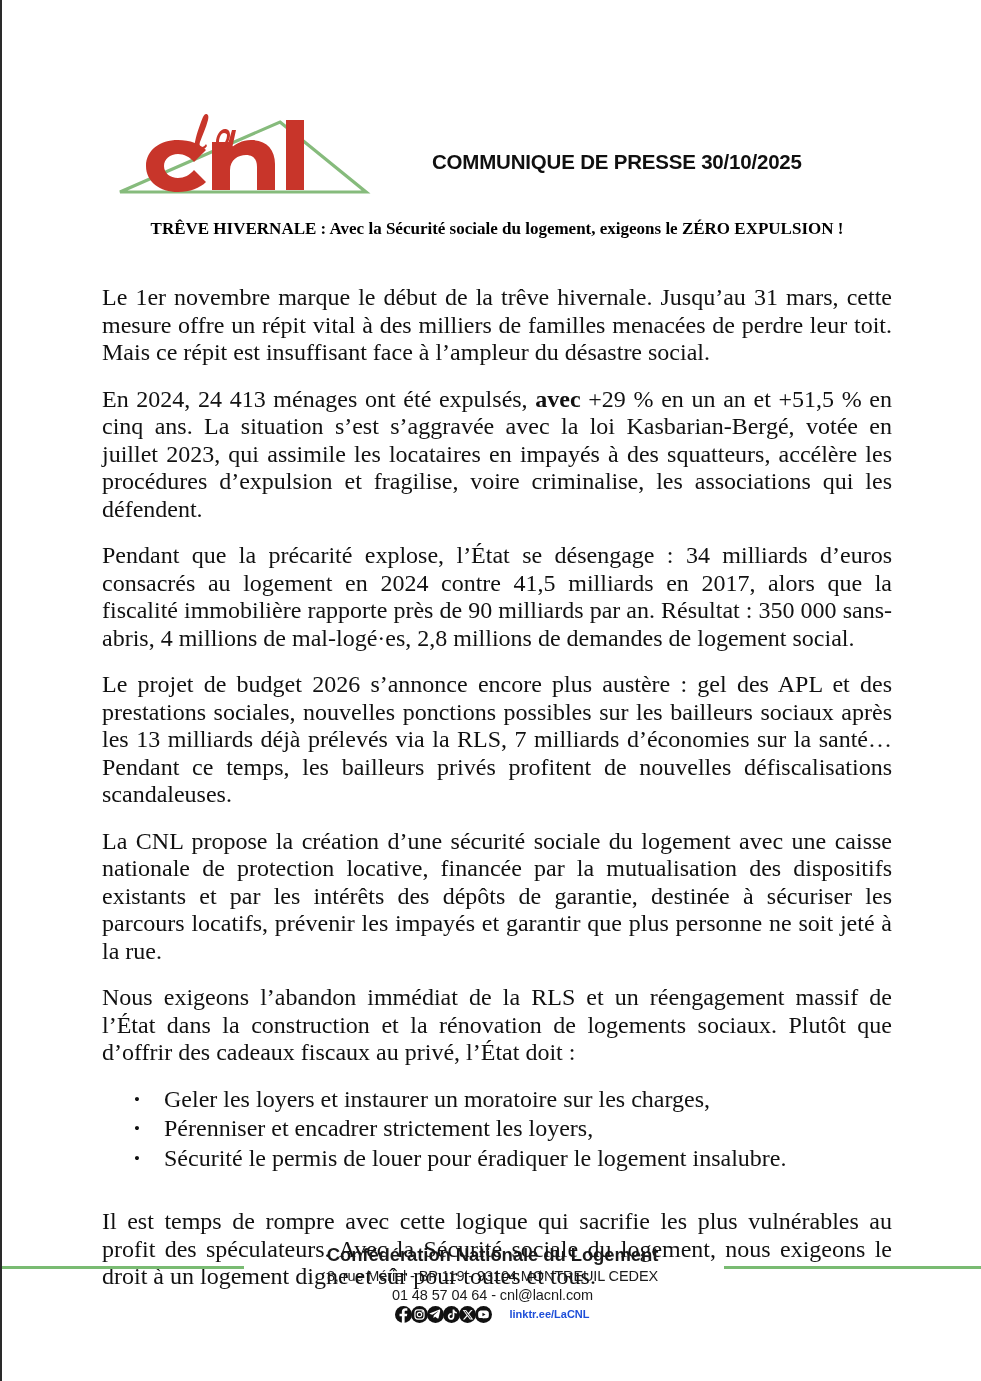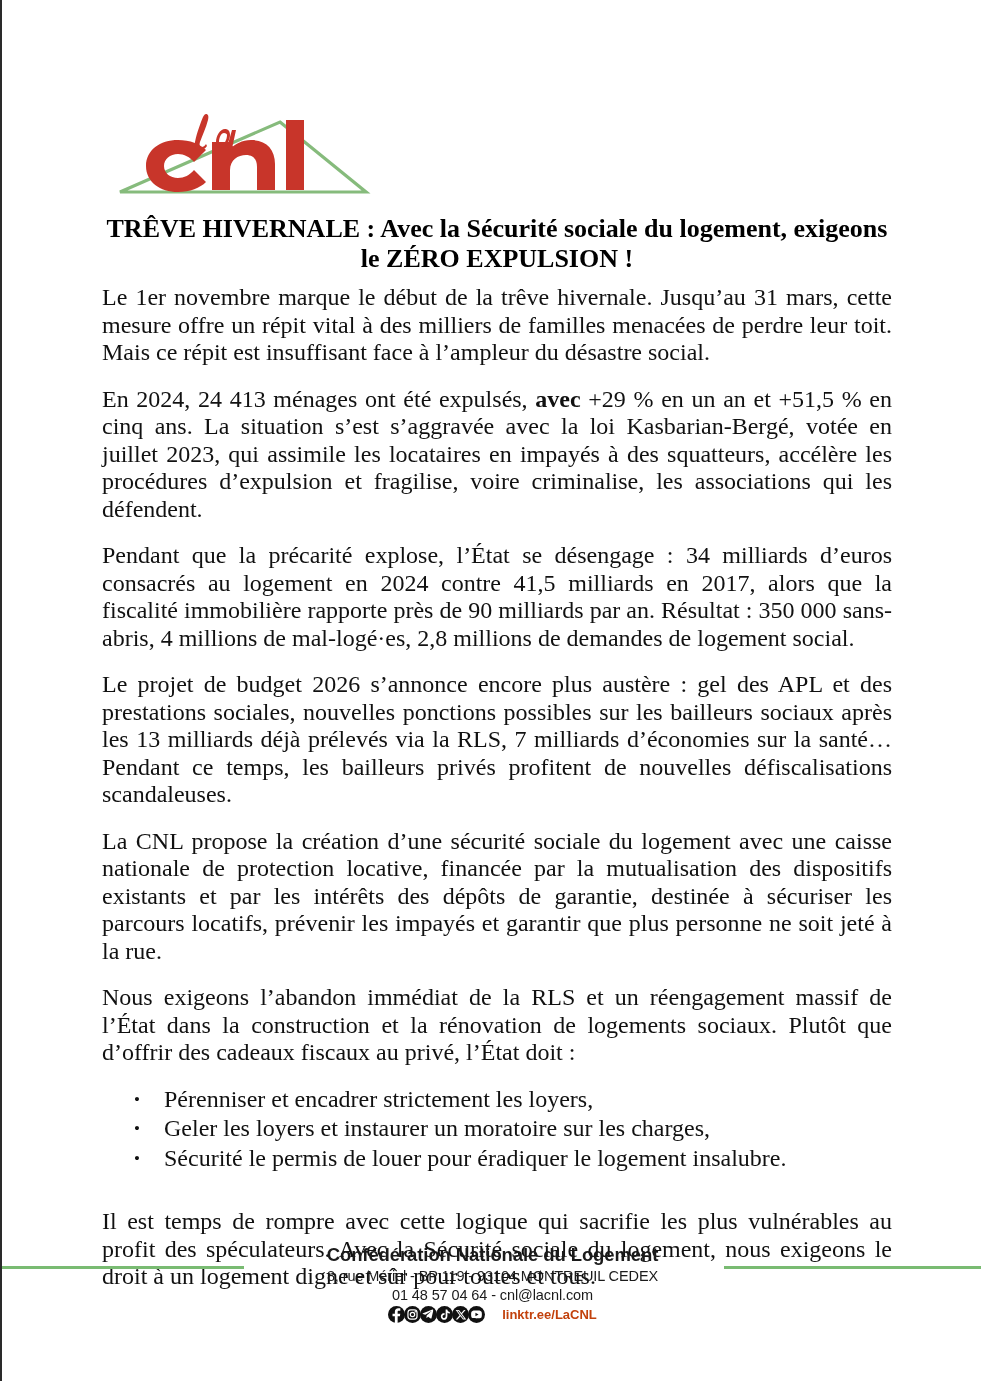--- a/index.html
+++ b/index.html
@@ -50,21 +50,21 @@
 
   
   .doc-title {
     position: absolute;
     left: 100px;
     top: 214px;
     width: 790px;
     text-align: center;
     font-family: "Liberation Serif", serif;
     font-weight: bold;
-    font-size: 26px;
+    font-size: 17px;
     line-height: 30px;
     color: #000;
   }
 
   
   .body-text {
     position: absolute;
     left: 100px;
     top: 284px;
     width: 790px;
@@ -143,24 +143,24 @@
   }
   .soc {
     display: inline-block;
     width: 17px;
     height: 17px;
     margin-right: -1px;
   }
   .footer-link {
     font-family: "Liberation Sans", sans-serif;
     font-weight: bold;
-    font-size: 13px;
+    font-size: 11px;
     line-height: 17px;
     margin-left: 2px;
-    color: #c2410c;
+    color: #1d4ed8;
     padding-left: 16px;
   }
 </style>
 </head>
 <body>
 
 <div class="page">
 
   <div class="header">
 
@@ -179,42 +179,43 @@
         </g>
 
         <g fill="#c8352a">
           <path d="M98,10 C100,10 101,12 100,16 C98,24 94,32 92,38 C91,41 92,43 94,43 C95,43 97,42 98,40 L99,42 C97,45 94,46 92,46 C88,46 86,43 87,38 C89,28 93,18 95,13 C96,11 97,10 98,10 Z"></path>
           <path d="M117,25 C120,25 122,27 122,31 C122,36 118,44 113,44 C110,44 108,42 108,38 C108,32 112,25 117,25 Z M116,29 C113,29 111,34 111,38 C111,40 112,41 113,41 C116,41 119,36 119,31 C119,30 118,29 116,29 Z"></path>
           <path d="M124,26 L128,26 L125,40 C124,42 125,43 126,43 C128,43 130,41 131,39 L132,41 C130,44 127,46 124,46 C121,46 119,44 120,40 Z"></path>
         </g>
       </svg>
     </div>
 
+    <div class="press-title">COMMUNIQUE DE PRESSE 30/10/2025</div>
   </div>
 
   <div class="doc-title">TRÊVE HIVERNALE : Avec la Sécurité sociale du logement, exigeons le ZÉRO EXPULSION !</div>
 
   <div class="body-text">
 
     <p>Le 1er novembre marque le début de la trêve hivernale. Jusqu’au 31 mars, cette mesure offre un répit vital à des milliers de familles menacées de perdre leur toit. Mais ce répit est insuffisant face à l’ampleur du désastre social.</p>
 
     <p><span>En 2024, 24 413 ménages ont été expulsés, </span><b>avec</b><span> +29 % en un an et +51,5 % en cinq ans. La situation s’est s’aggravée avec la loi Kasbarian-Bergé, votée en juillet 2023, qui assimile les locataires en impayés à des squatteurs, accélère les procédures d’expulsion et fragilise, voire criminalise, les associations qui les défendent.</span></p>
 
     <p>Pendant que la précarité explose, l’État se désengage : 34 milliards d’euros consacrés au logement en 2024 contre 41,5 milliards en 2017, alors que la fiscalité immobilière rapporte près de 90 milliards par an. Résultat : 350 000 sans-abris, 4 millions de mal-logé·es, 2,8 millions de demandes de logement social.</p>
 
     <p>Le projet de budget 2026 s’annonce encore plus austère : gel des APL et des prestations sociales, nouvelles ponctions possibles sur les bailleurs sociaux après les 13 milliards déjà prélevés via la RLS, 7 milliards d’économies sur la santé… Pendant ce temps, les bailleurs privés profitent de nouvelles défiscalisations scandaleuses.</p>
 
 
     <p>La CNL propose la création d’une sécurité sociale du logement avec une caisse nationale de protection locative, financée par la mutualisation des dispositifs existants et par les intérêts des dépôts de garantie, destinée à sécuriser les parcours locatifs, prévenir les impayés et garantir que plus personne ne soit jeté à la rue.</p>
 
     <p>Nous exigeons l’abandon immédiat de la RLS et un réengagement massif de l’État dans la construction et la rénovation de logements sociaux. Plutôt que d’offrir des cadeaux fiscaux au privé, l’État doit :</p>
 
     <ul class="demands">
+      <li>Geler les loyers et instaurer un moratoire sur les charges,</li>
       <li>Pérenniser et encadrer strictement les loyers,</li>
-      <li>Geler les loyers et instaurer un moratoire sur les charges,</li>
       <li>Sécurité le permis de louer pour éradiquer le logement insalubre.</li>
     </ul>
 
     <p class="last">Il est temps de rompre avec cette logique qui sacrifie les plus vulnérables au profit des spéculateurs. Avec la Sécurité sociale du logement, nous exigeons le droit à un logement digne et sûr pour toutes et tous.</p>
   </div>
 
   <div class="rule rule-left"></div>
   <div class="rule rule-right"></div>
 
   <div class="footer">

